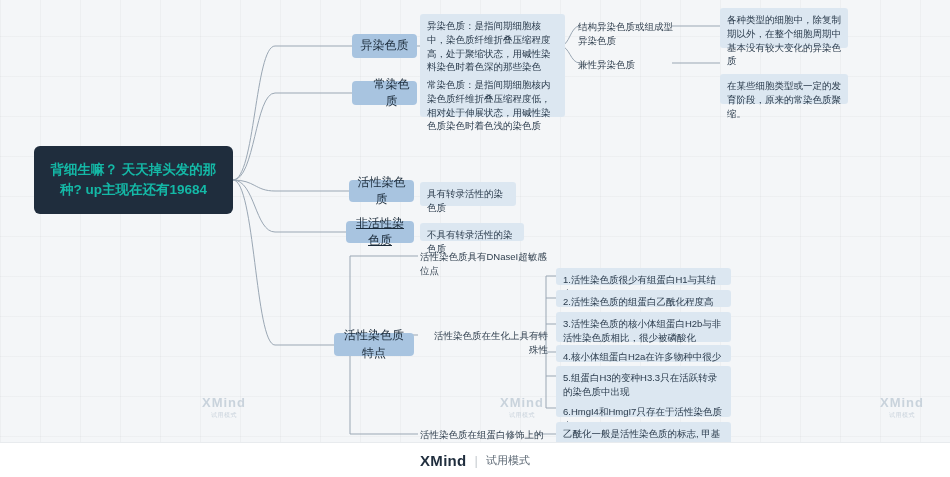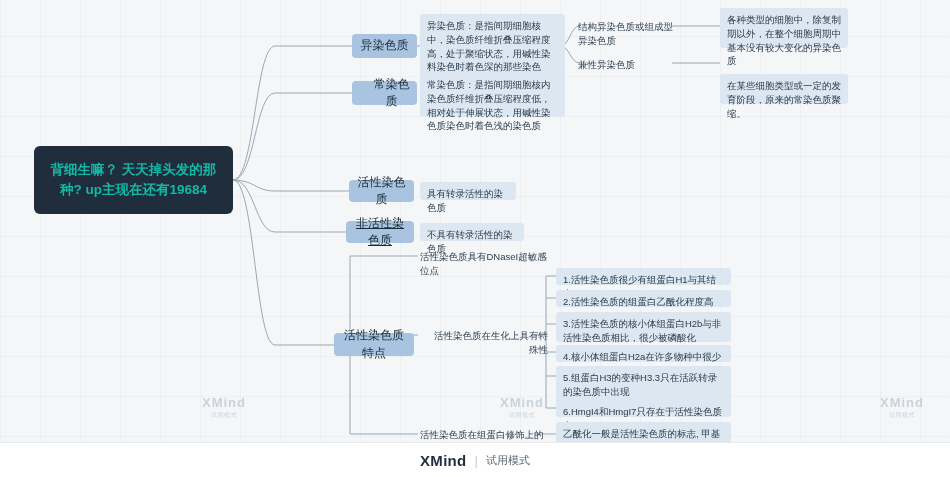--- a/index.html
+++ b/index.html
@@ -196,21 +196,21 @@
   <div class="node pill" style="left:352px; top:81px; width:65px; height:24px;padding-left:20px;">
     <span>常染色质</span>
   </div>
   <div class="node block" style="left:420px; top:73px; width:145px; height:44px;">
     <span>常染色质：是指间期细胞核内染色质纤维折叠压缩程度低，相对处于伸展状态，用碱性染色质染色时着色浅的染色质</span>
   </div>
 
   <div class="node pill" style="left:349px; top:180px; width:65px; height:22px;font-family:Liberation Serif, serif;">
     <span>活性染色质</span>
   </div>
-  <div class="node block" style="left:420px; top:182px; width:96px; height:18px;">
+  <div class="node block" style="left:420px; top:182px; width:96px; height:24px;">
     <span>具有转录活性的染色质</span>
   </div>
 
   <div class="node pill" style="left:346px; top:221px; width:68px; height:22px;text-decoration:underline;">
     <span>非活性染色质</span>
   </div>
   <div class="node block" style="left:420px; top:223px; width:104px; height:18px;">
     <span>不具有转录活性的染色质</span>
   </div>
 

